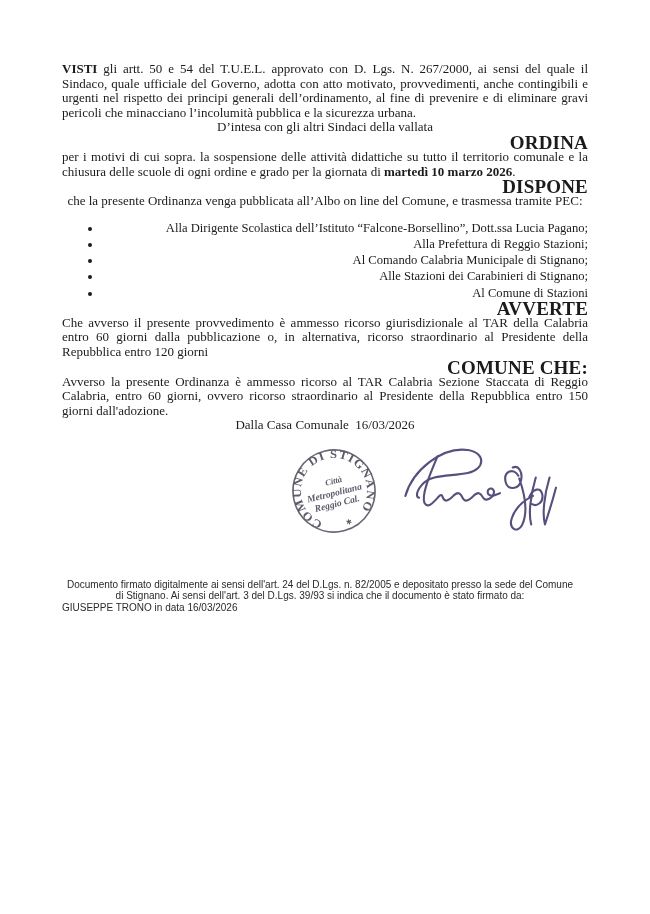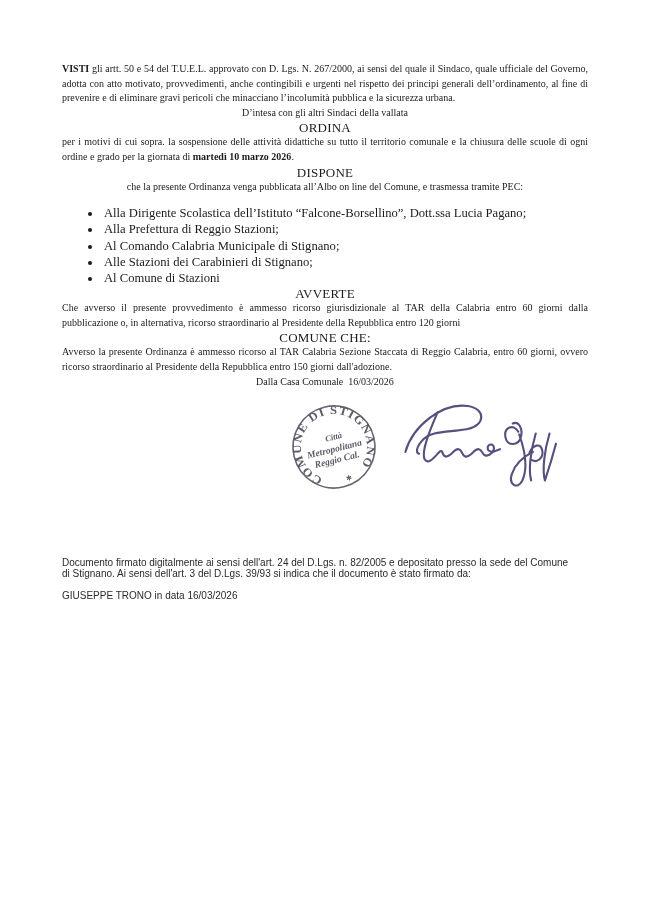--- a/index.html
+++ b/index.html
@@ -2,56 +2,55 @@
 <html lang="it"><head>
 <meta charset="utf-8">
 <style>
   html,body{margin:0;padding:0;background:#ffffff;}
   body{
     width:650px;height:914px;overflow:hidden;position:relative;
     font-family:"Liberation Serif","DejaVu Serif",serif;
     color:#1b1b1b;
   }
   .page{padding:62px 62px 0 62px;}
-  p.body{margin:0;font-size:10px;line-height:14.6px;text-align:justify;}
+  p.body{margin:0;font-size:13px;line-height:14.6px;text-align:justify;}
   p.left{text-align:center;}
   .bold{font-weight:bold;}
   h3.heading{
-    margin:0;text-align:center;font-size:13px;line-height:15px;
-    font-weight:normal;letter-spacing:.2px;
+    margin:0;text-align:right;font-size:19px;line-height:15px;
+    font-weight:bold;letter-spacing:.2px;
   }
   .mt-intesa{margin-top:15px;}
   .mt-ordina{margin-top:12px;}
   .mt-permotivi{margin-top:23px;}
   .mt-dispone{margin-top:21px;}
   .mt-chepresente{margin-top:19px;}
   ul.recipients{
     margin:11px 0 0 0;padding:0 0 0 40px;list-style:disc;
   }
   ul.recipients li{
-    font-size:12.6px;line-height:16.2px;text-align:left;padding-left:2px;
+    font-size:12.6px;line-height:16.2px;text-align:right;padding-left:2px;
   }
   .mt-avverte{margin-top:31px;}
   .mt-cheavverso{margin-top:13px;}
   .mt-avvertecheh{margin-top:18px;}
   .mt-avverso2{margin-top:15px;}
   .mt-dallacasa{margin-top:6px;white-space:pre-wrap;}
   .sig-block{
     margin-top:10px;margin-left:224px;height:102px;
     display:flex;align-items:flex-start;gap:12px;
   }
   .stamp-wrap{width:96px;height:96px;flex:0 0 auto;}
   .signature-wrap{width:166px;height:101px;flex:0 0 auto;margin-top:-4px;}
   .footer{
-    margin-top:56px;width:516px;
+    margin-top:34px;width:516px;
     font-family:"Liberation Sans","DejaVu Sans",sans-serif;
-    font-size:10px;line-height:11.3px;color:#2a2a2a;text-align:left;
+    font-size:10px;line-height:11.3px;color:#2a2a2a;text-align:center;
   }
   .footer-signer{
-    margin-top:10px;
     font-family:"Liberation Sans","DejaVu Sans",sans-serif;
     font-size:10px;color:#2a2a2a;
   }
   svg text{font-family:"Liberation Serif","DejaVu Serif",serif;}
 </style>
 </head>
 <body>
 
 <div class="page">
 

